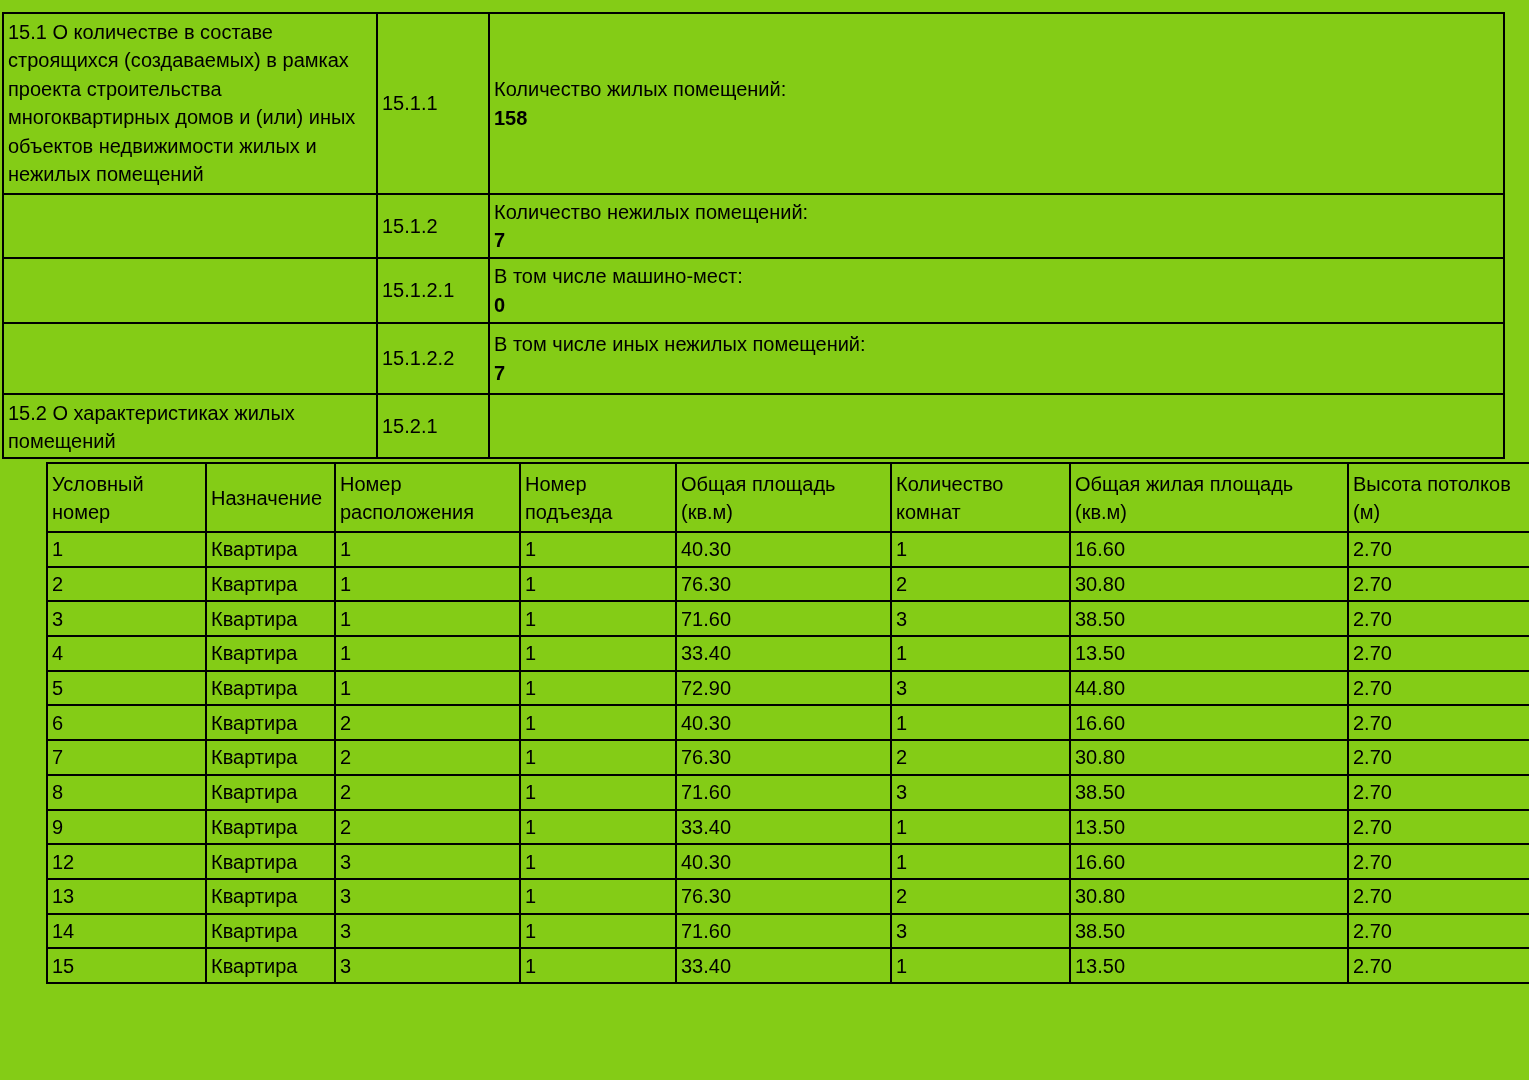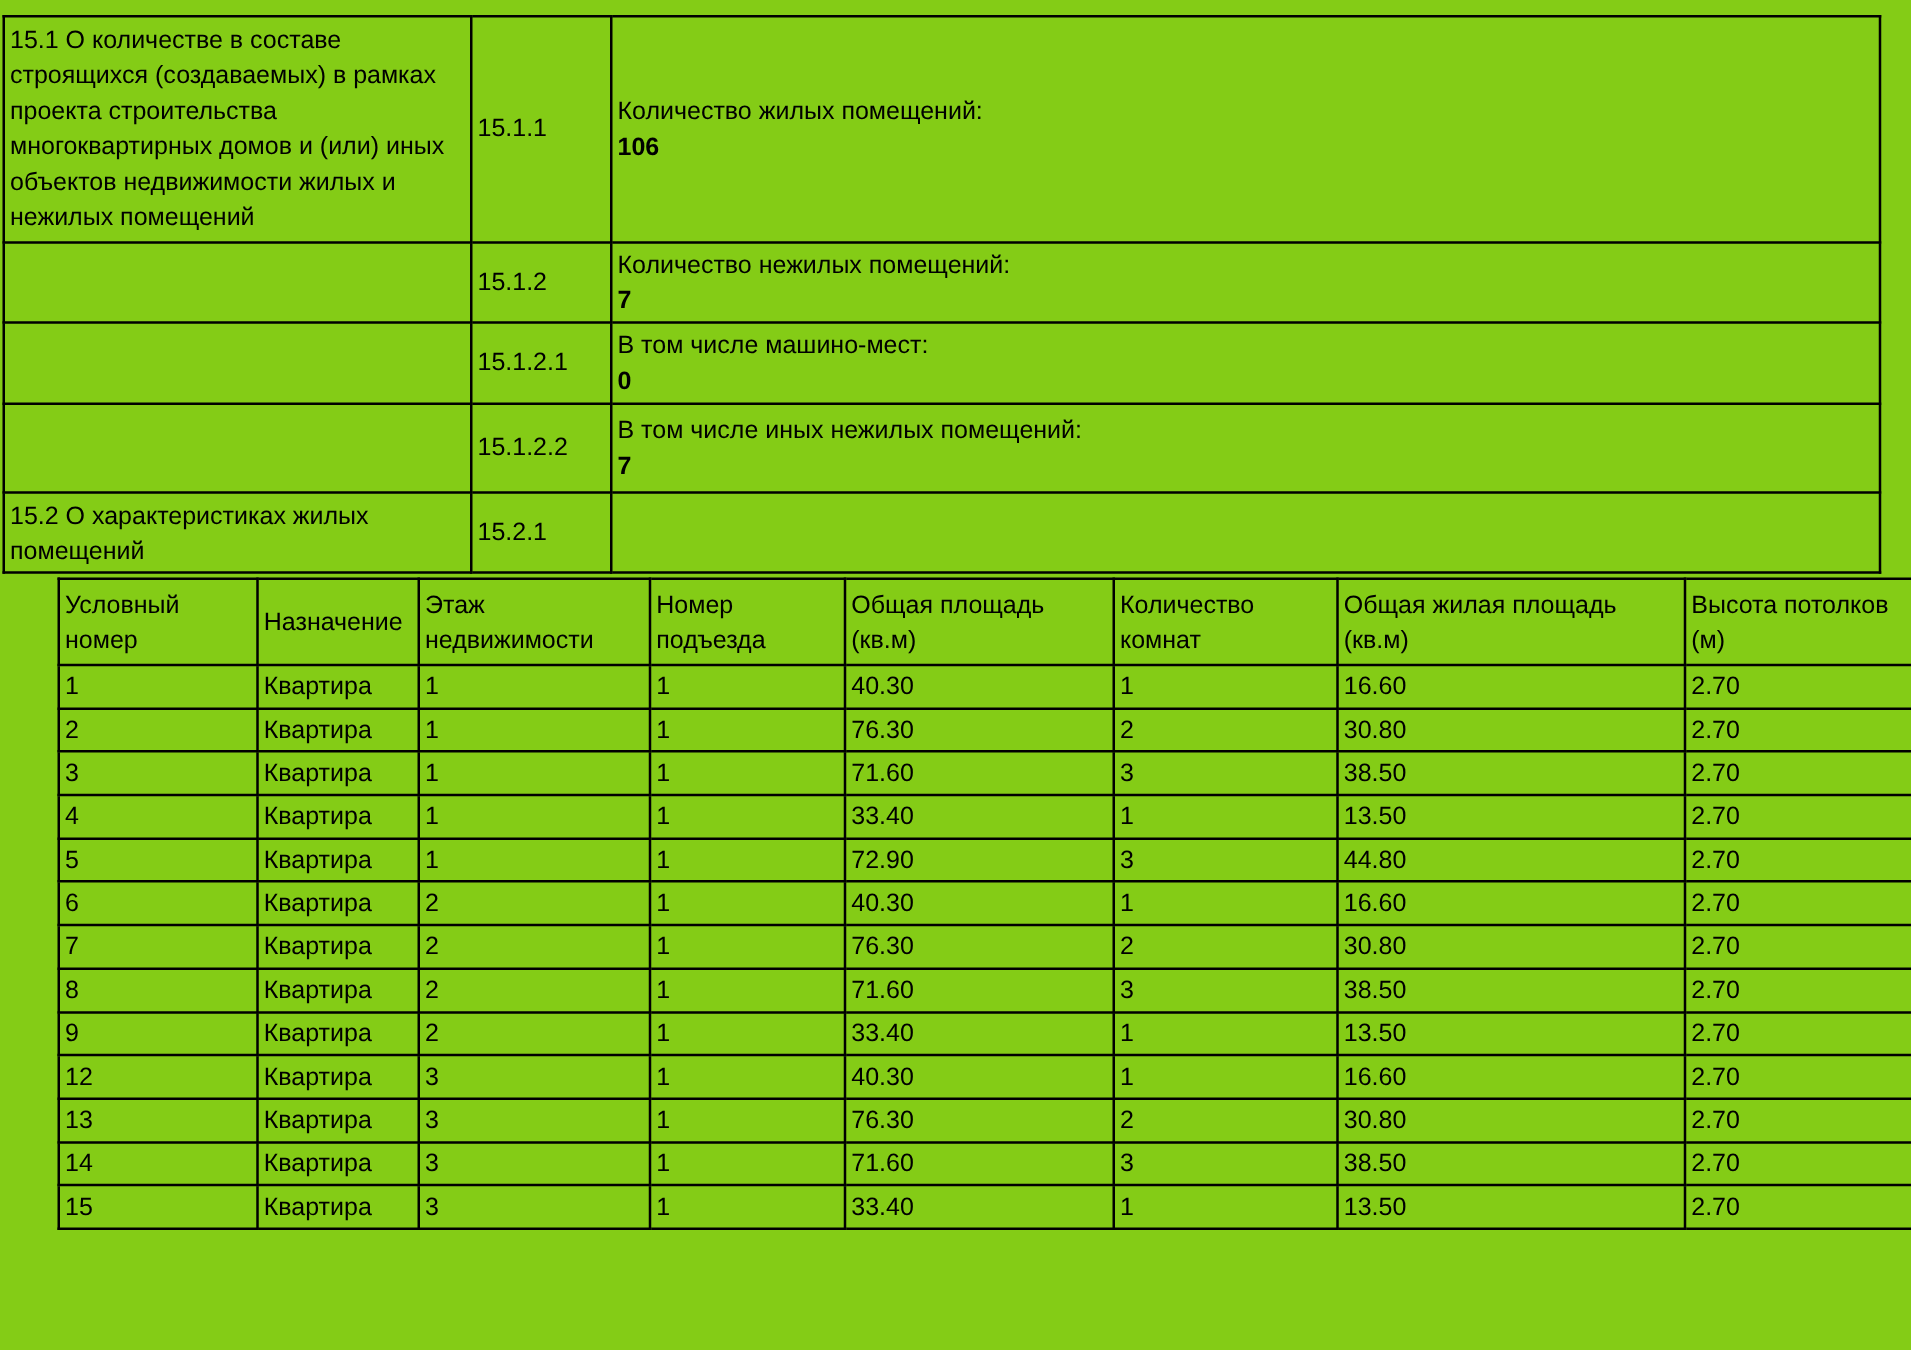--- a/index.html
+++ b/index.html
@@ -68,21 +68,21 @@
       <col style="width:374px">
       <col style="width:112px">
       <col style="width:1015px">
     </colgroup>
     <tbody>
       <tr class="row-main">
         <td class="label-cell">15.1 О количестве в составе строящихся (создаваемых) в рамках проекта строительства многоквартирных домов и (или) иных объектов недвижимости жилых и нежилых помещений</td>
         <td class="code-cell">15.1.1</td>
         <td class="content-cell">
           <div class="field-label">Количество жилых помещений:</div>
-          <div class="field-value">106</div>
+          <div class="field-value">158</div>
         </td>
       </tr>
       <tr class="row-s1">
         <td class="label-cell"></td>
         <td class="code-cell">15.1.2</td>
         <td class="content-cell">
           <div class="field-label">Количество нежилых помещений:</div>
           <div class="field-value">7</div>
         </td>
       </tr>
@@ -120,21 +120,21 @@
       <col style="width:156px">
       <col style="width:215px">
       <col style="width:179px">
       <col style="width:278px">
       <col style="width:200px">
     </colgroup>
     <thead>
       <tr>
         <th>Условный номер</th>
         <th>Назначение</th>
-        <th>Этаж недвижимости</th>
+        <th>Номер расположения</th>
         <th>Номер подъезда</th>
         <th>Общая площадь (кв.м)</th>
         <th>Количество комнат</th>
         <th>Общая жилая площадь (кв.м)</th>
         <th>Высота потолков (м)</th>
       </tr>
     </thead>
     <tbody id="apt-body">
         <tr>
           <td>1</td>

